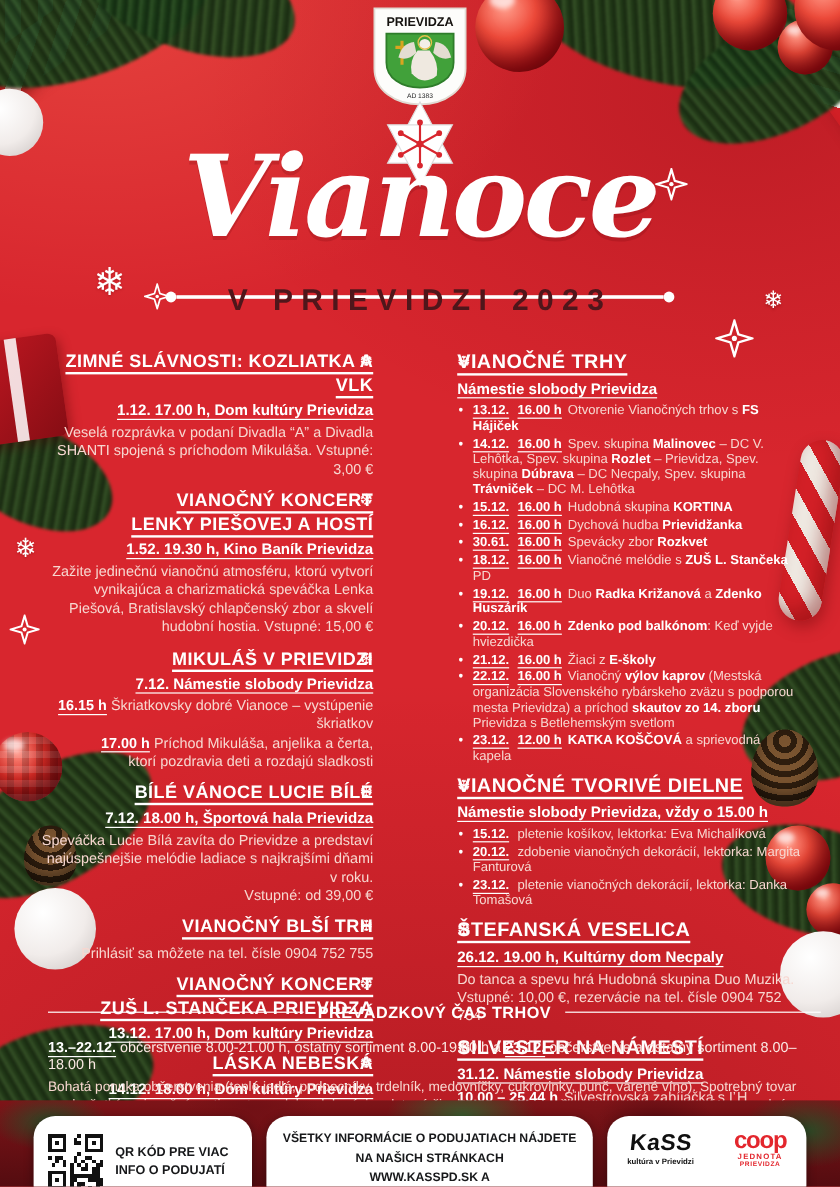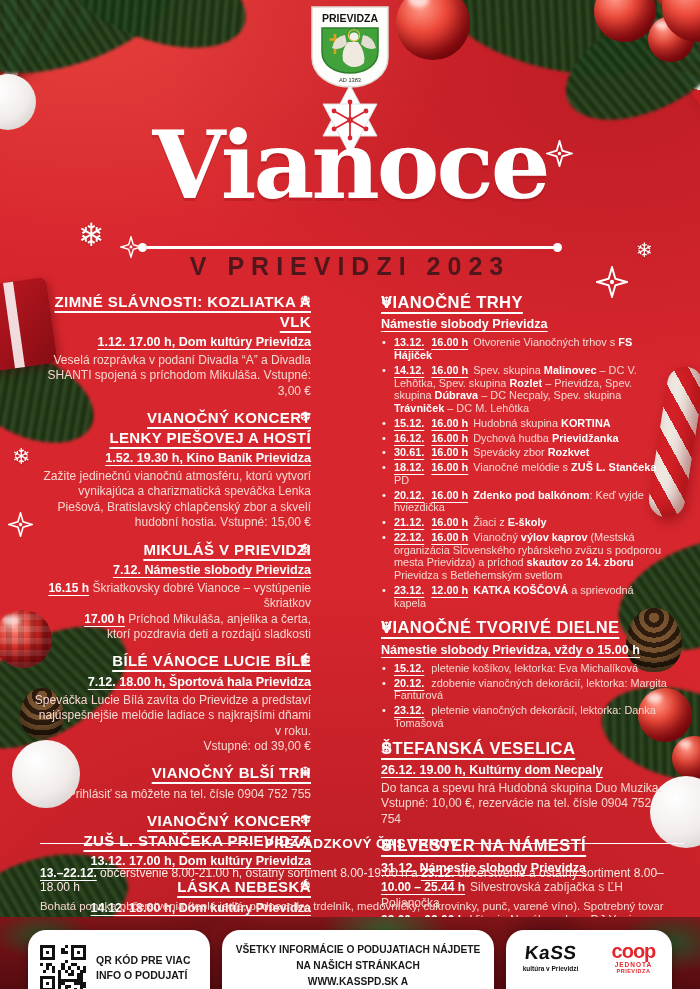--- a/index.html
+++ b/index.html
@@ -35,28 +35,28 @@
   .gift{position:absolute;background:linear-gradient(135deg,#c41822,#860d14);border-radius:7px;
     box-shadow:2px 4px 10px rgba(70,0,0,.4)}
   .gift::before{content:"";position:absolute;left:44%;top:0;width:13%;height:100%;background:rgba(255,255,255,.85)}
   .flake{position:absolute;color:#fff;text-shadow:0 1px 2px rgba(120,10,10,.4)}
   .ostar{position:absolute}
   
   .content{position:relative;z-index:2;width:100%;height:100%}
   .crest{position:absolute;left:50%;top:4px;transform:translateX(-50%)}
   .big-star{position:absolute;left:50%;top:84px;transform:translateX(-50%)}
   .title{position:absolute;top:118px;width:100%;text-align:center;
-    font-family:"DejaVu Serif",serif;font-weight:700;
+    font-family:"DejaVu Serif",serif;font-style:italic;font-weight:700;
     font-size:94px;line-height:1;letter-spacing:-3px;color:#fff;
     text-shadow:0 3px 0 rgba(120,10,15,.22)}
   .rule{position:absolute;top:243px;left:50%;transform:translateX(-50%);width:424px;
     display:flex;align-items:center}
   .rule .dot{width:9px;height:9px;border-radius:50%;background:#fff}
   .rule .line{flex:1;height:2.5px;background:#fff}
-  .subtitle{position:absolute;top:252px;width:100%;text-align:center;color:#4f161b;
+  .subtitle{position:absolute;top:236px;width:100%;text-align:center;color:#4f161b;
     font-weight:bold;font-size:25px;letter-spacing:7px}
   
   .columns{position:absolute;top:292px;left:33px;width:634px;display:flex;gap:24px}
   .col-left{width:300px;text-align:right}
   .col-right{width:310px;text-align:left}
   .ev{position:relative;margin-bottom:9px}
   .col-left .ev{padding-right:22px}
   .col-right .ev{padding-left:24px;margin-bottom:8px}
   .ev-title{font-weight:bold;letter-spacing:.4px;line-height:1.3;white-space:pre-line;position:relative}
   .col-left .ev-title{font-size:15px}
@@ -253,20 +253,21 @@
           <div class="ev">
             <h3 class="ev-title"><span class="sf">❆</span><span class="t">VIANOČNÉ TRHY</span></h3>
             <div class="when">Námestie slobody Prievidza</div>
             <ul class="items">
               <li><span class="d">13.12.</span><span class="tm">16.00 h</span>Otvorenie Vianočných trhov s <b class="hl">FS Hájiček</b></li>
               <li><span class="d">14.12.</span><span class="tm">16.00 h</span>Spev. skupina <b class="hl">Malinovec</b> – DC V. Lehôtka, Spev. skupina <b class="hl">Rozlet</b> – Prievidza, Spev. skupina <b class="hl">Dúbrava</b> – DC Necpaly, Spev. skupina <b class="hl">Trávniček</b> – DC M. Lehôtka</li>
               <li><span class="d">15.12.</span><span class="tm">16.00 h</span>Hudobná skupina <b class="hl">KORTINA</b></li>
               <li><span class="d">16.12.</span><span class="tm">16.00 h</span>Dychová hudba <b class="hl">Prievidžanka</b></li>
               <li><span class="d">30.61.</span><span class="tm">16.00 h</span>Spevácky zbor <b class="hl">Rozkvet</b></li>
               <li><span class="d">18.12.</span><span class="tm">16.00 h</span>Vianočné melódie s <b class="hl">ZUŠ L. Stančeka</b> PD</li>
+              <li><span class="d">19.12.</span><span class="tm">16.00 h</span>Duo <b class="hl">Radka Križanová</b> a <b class="hl">Zdenko Huszárik</b></li>
               <li><span class="d">20.12.</span><span class="tm">16.00 h</span><b class="hl">Zdenko pod balkónom</b>: Keď vyjde hviezdička</li>
               <li><span class="d">21.12.</span><span class="tm">16.00 h</span>Žiaci z <b class="hl">E-školy</b></li>
               <li><span class="d">22.12.</span><span class="tm">16.00 h</span>Vianočný <b class="hl">výlov kaprov</b> (Mestská organizácia Slovenského rybárskeho zväzu s podporou mesta Prievidza) a príchod <b class="hl">skautov zo 14. zboru</b> Prievidza s Betlehemským svetlom</li>
               <li><span class="d">23.12.</span><span class="tm">12.00 h</span><b class="hl">KATKA KOŠČOVÁ</b> a sprievodná kapela</li>
             </ul>
           </div>
           <div class="ev">
             <h3 class="ev-title"><span class="sf">❆</span><span class="t">VIANOČNÉ TVORIVÉ DIELNE</span></h3>
             <div class="when">Námestie slobody Prievidza, vždy o 15.00 h</div>
             <ul class="items">

